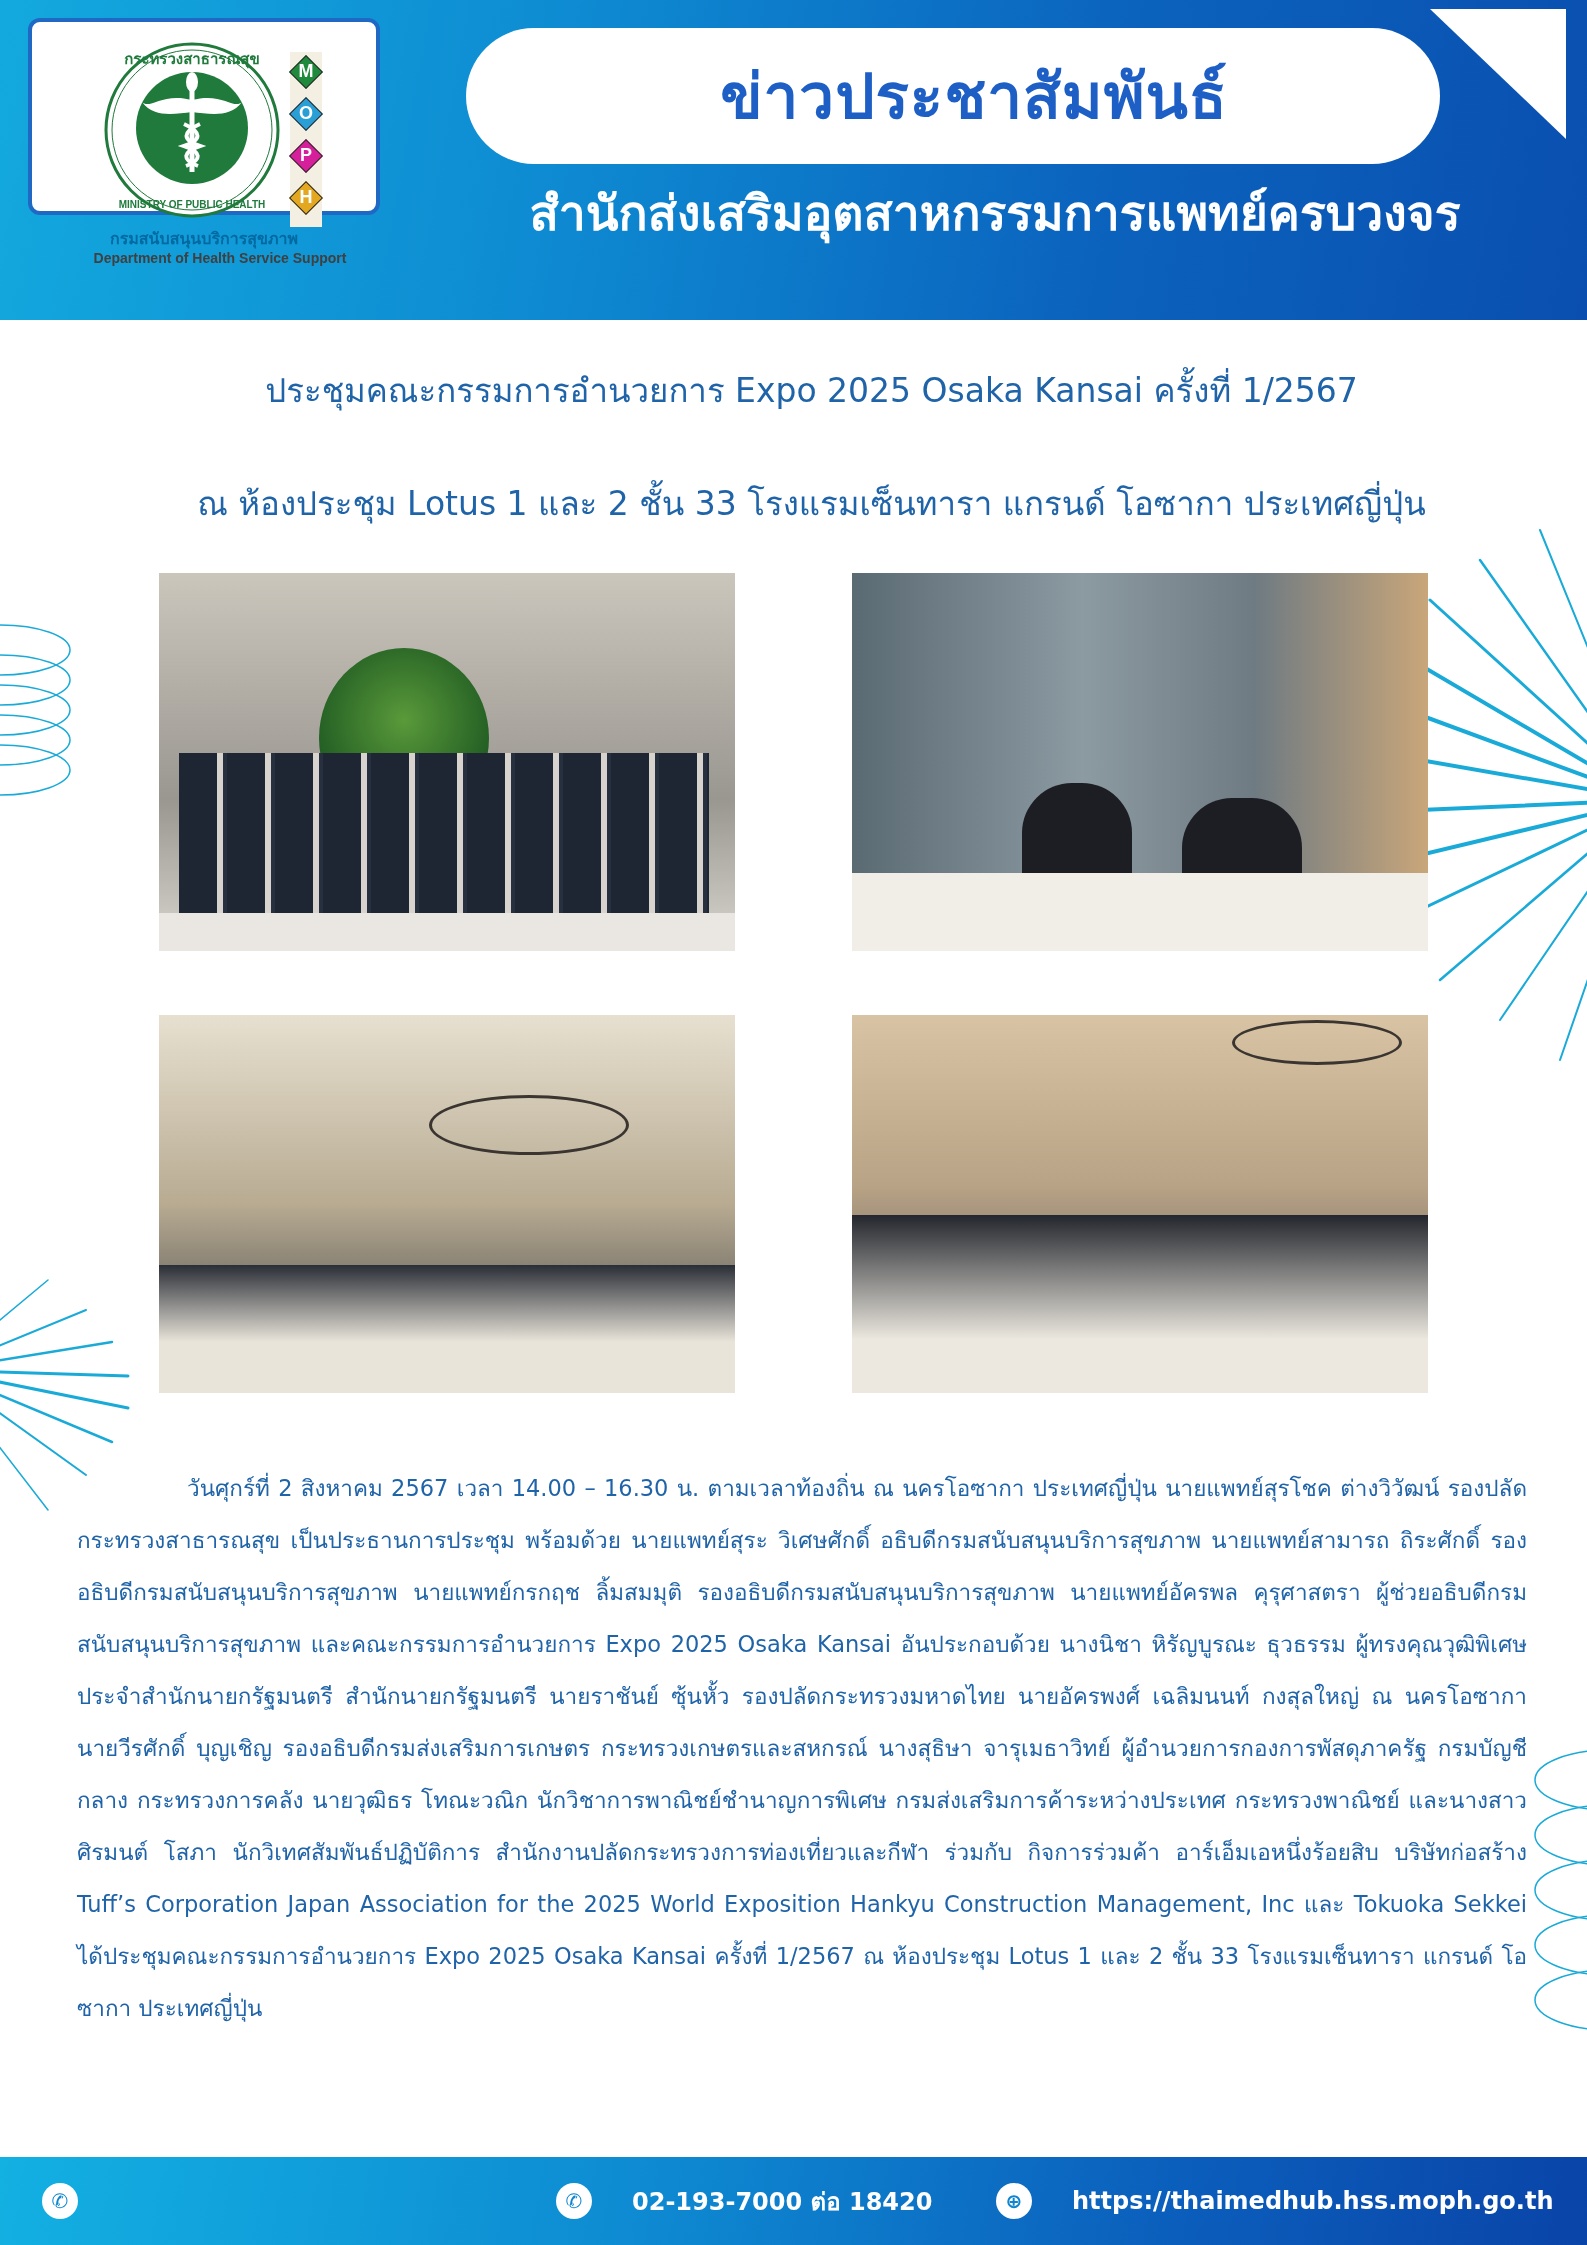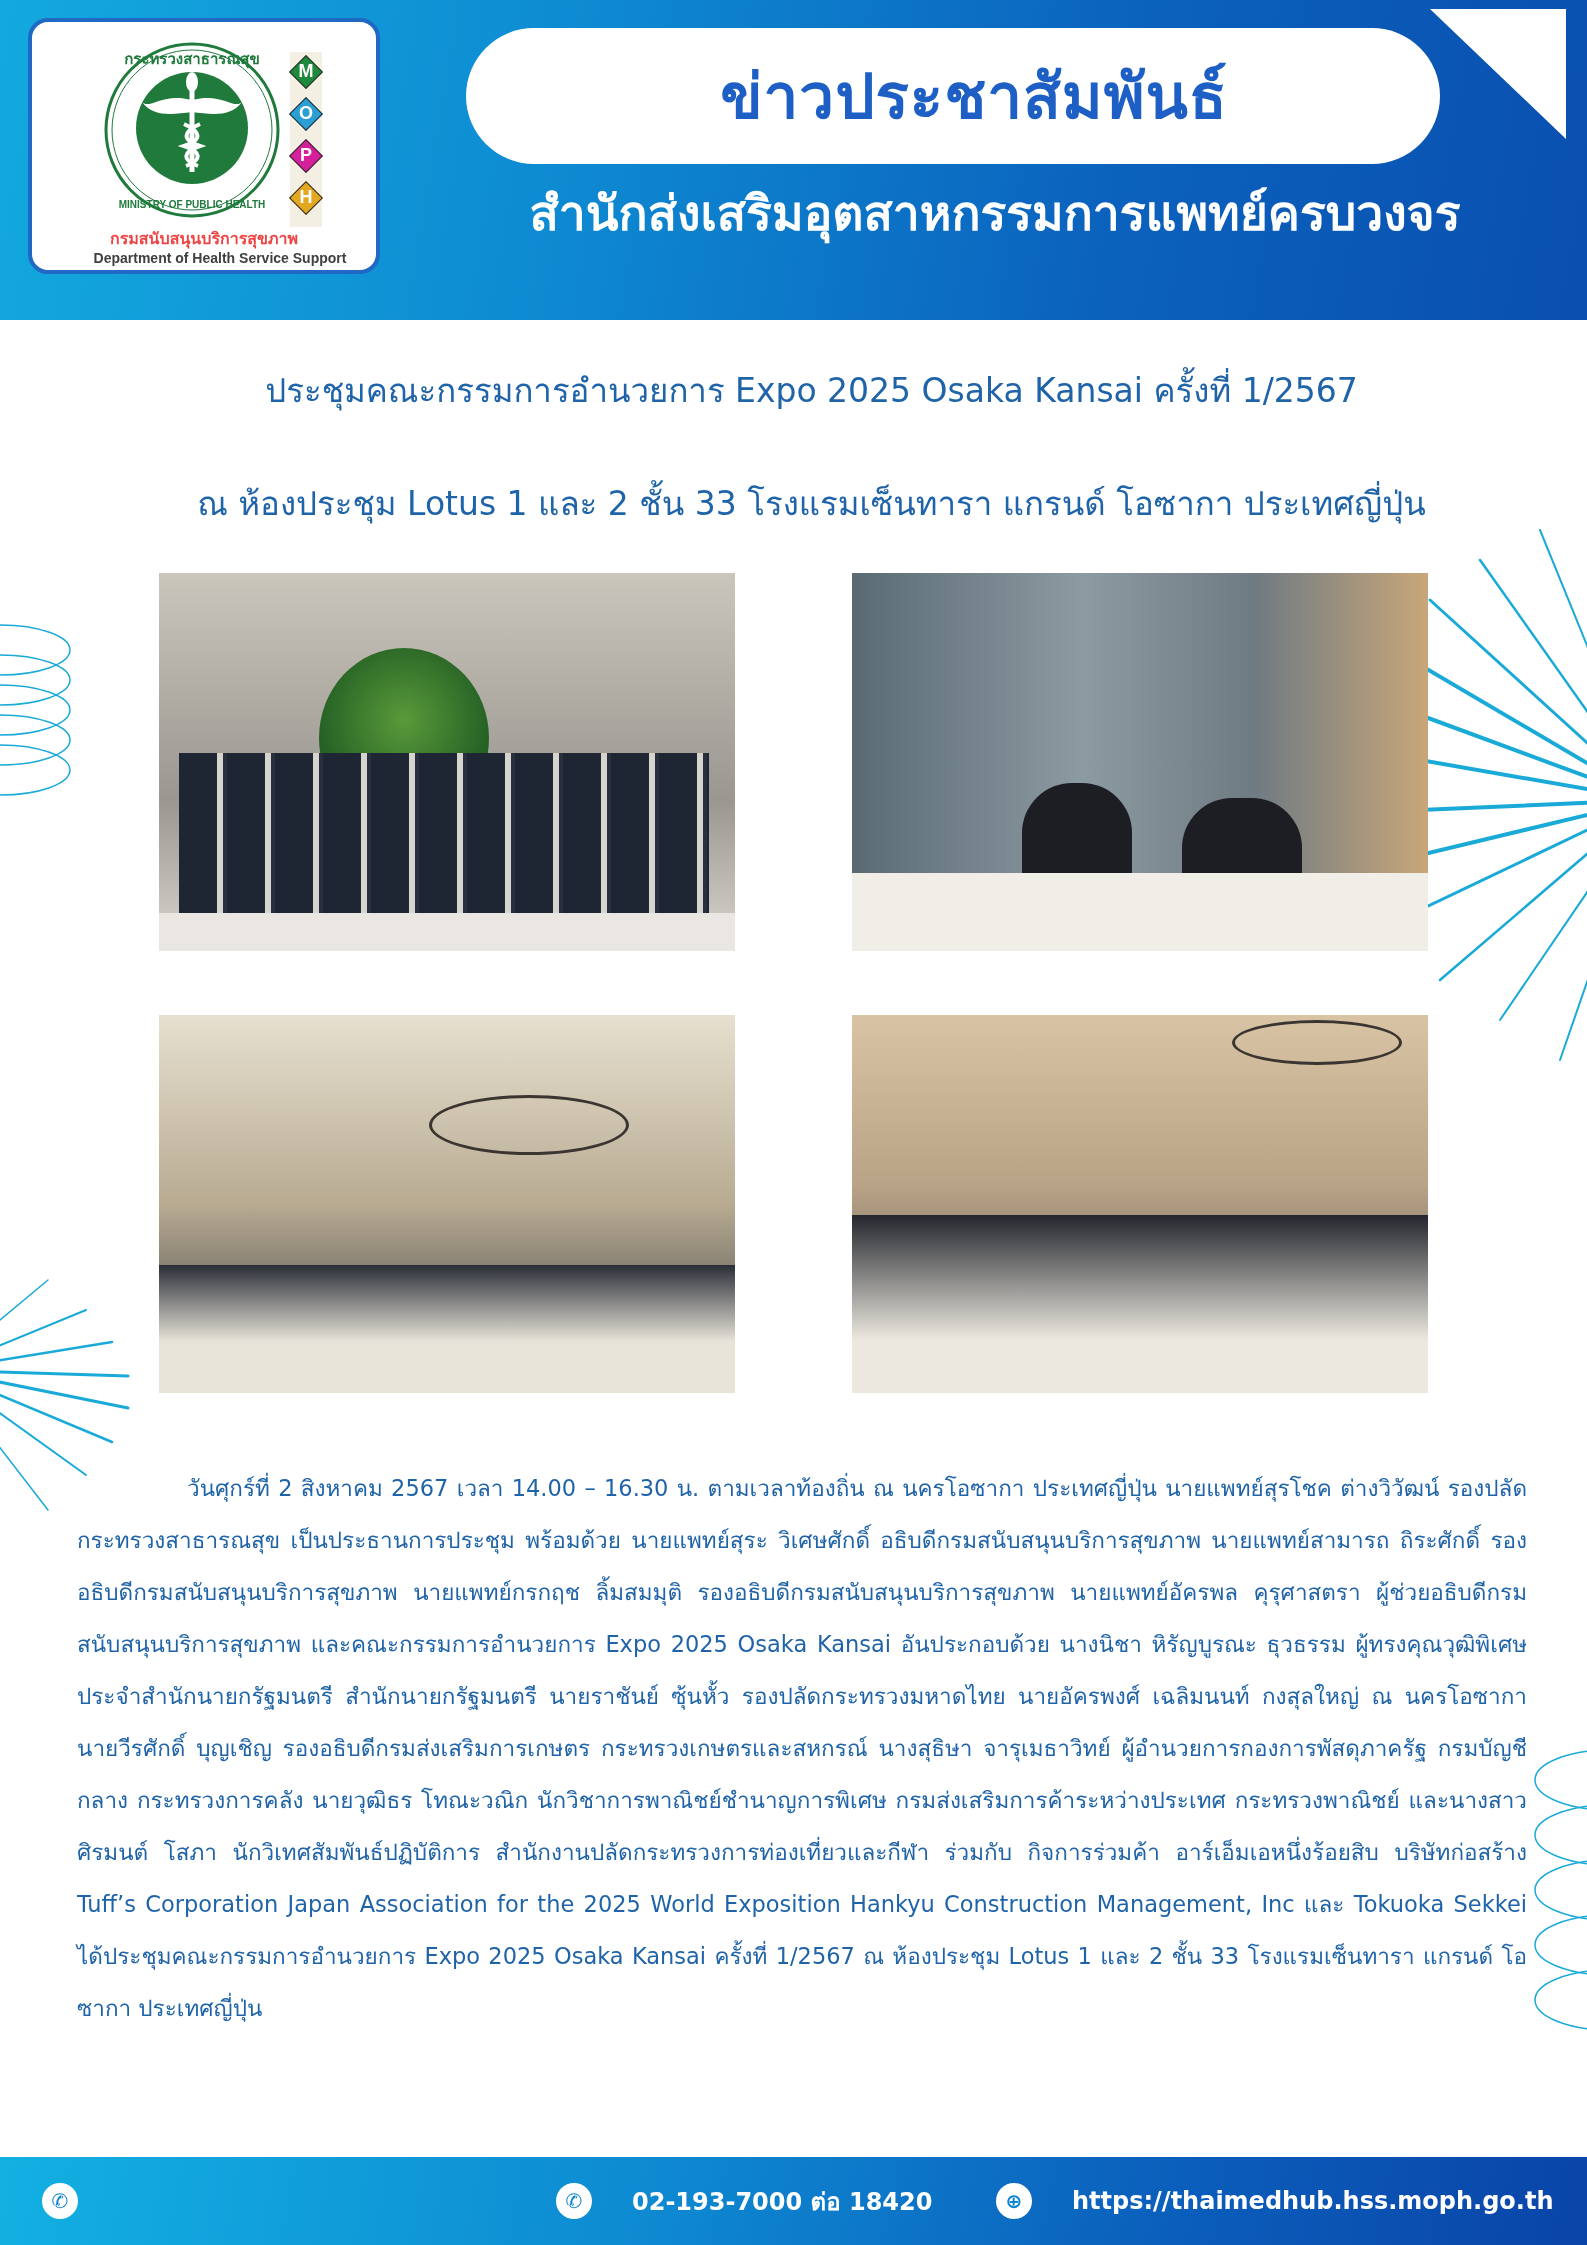--- a/index.html
+++ b/index.html
@@ -7,42 +7,42 @@
     width: 1587px; height: 2245px; position: relative; overflow: hidden;
     background: #ffffff;
     font-family: "DejaVu Sans", "Liberation Sans", sans-serif;
   }
   
   .header {
     position: absolute; left: 0; top: 0; width: 1587px; height: 320px;
     background: linear-gradient(100deg, #13a9de 0%, #0e8bd2 35%, #0b62bd 70%, #0a4fb0 100%);
   }
   .logo-card {
-    position: absolute; left: 28px; top: 18px; width: 352px; height: 256px;
-    background: #fff; border: 4px solid #1f68c4; border-radius: 20px;
+    position: absolute; left: 28px; top: 18px; width: 352px; height: 197px;
+    background: #fff; border: 4px solid #1f68c4; border-radius: 12px;
     box-sizing: border-box;
   }
   .emblem {
     position: absolute; left: 70px; top: 18px; width: 180px; height: 180px;
   }
   .moph {
     position: absolute; left: 258px; top: 30px; width: 32px; height: 175px;
     background: #f4efe3;
   }
   .moph .d {
     position: absolute; left: 4px; width: 24px; height: 24px; transform: rotate(45deg);
     border: 1.5px solid #2b2b2b; box-sizing: border-box;
   }
   .moph .l {
     position: absolute; left: 0; width: 32px; text-align: center; color: #fff;
     font: bold 18px "Liberation Sans", sans-serif;
   }
   .logo-th {
     position: absolute; left: 0; width: 344px; top: 204px; text-align: center;
-    font: bold 16px "DejaVu Sans", sans-serif; color: #ef4444;
+    font: bold 16px "DejaVu Sans", sans-serif; color: #0369a1;
   }
   .logo-en {
     position: absolute; left: 16px; width: 344px; top: 228px; text-align: center;
     font: bold 14px "Liberation Sans", sans-serif; color: #404040;
   }
   .title-pill {
     position: absolute; left: 466px; top: 28px; width: 974px; height: 136px;
     background: #fff; border-radius: 68px;
     display: flex; align-items: center; justify-content: center;
   }

